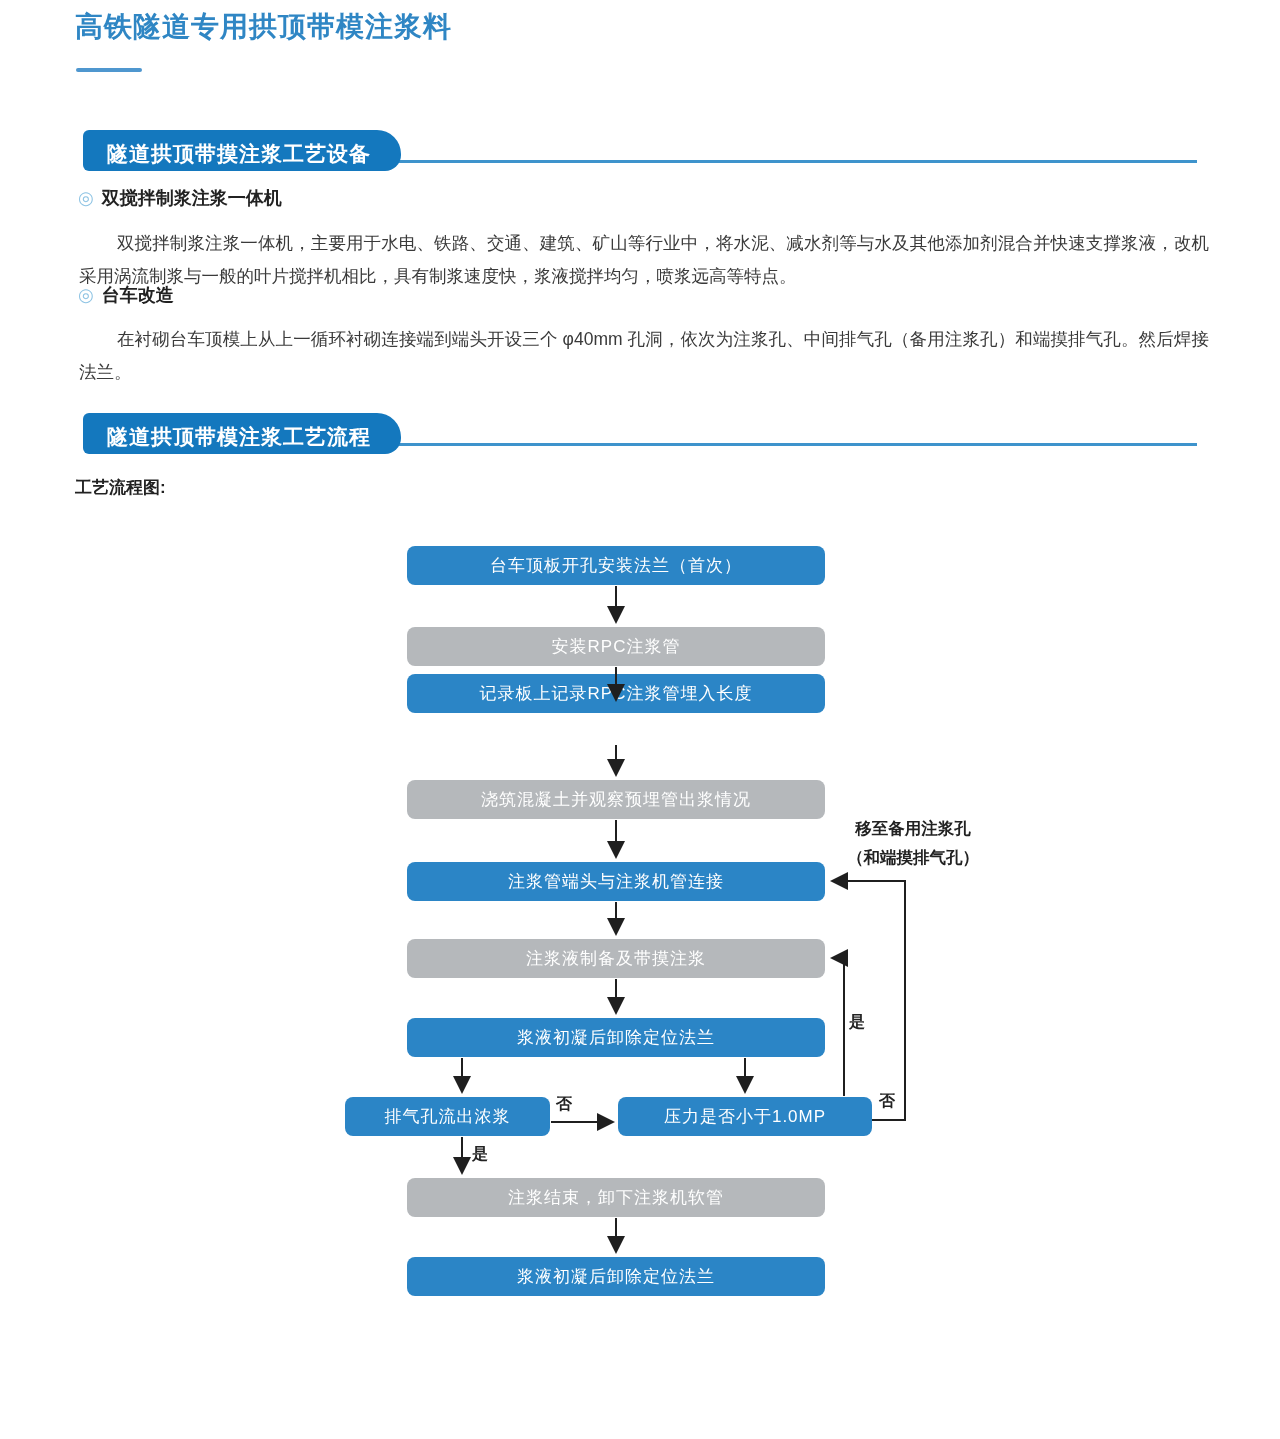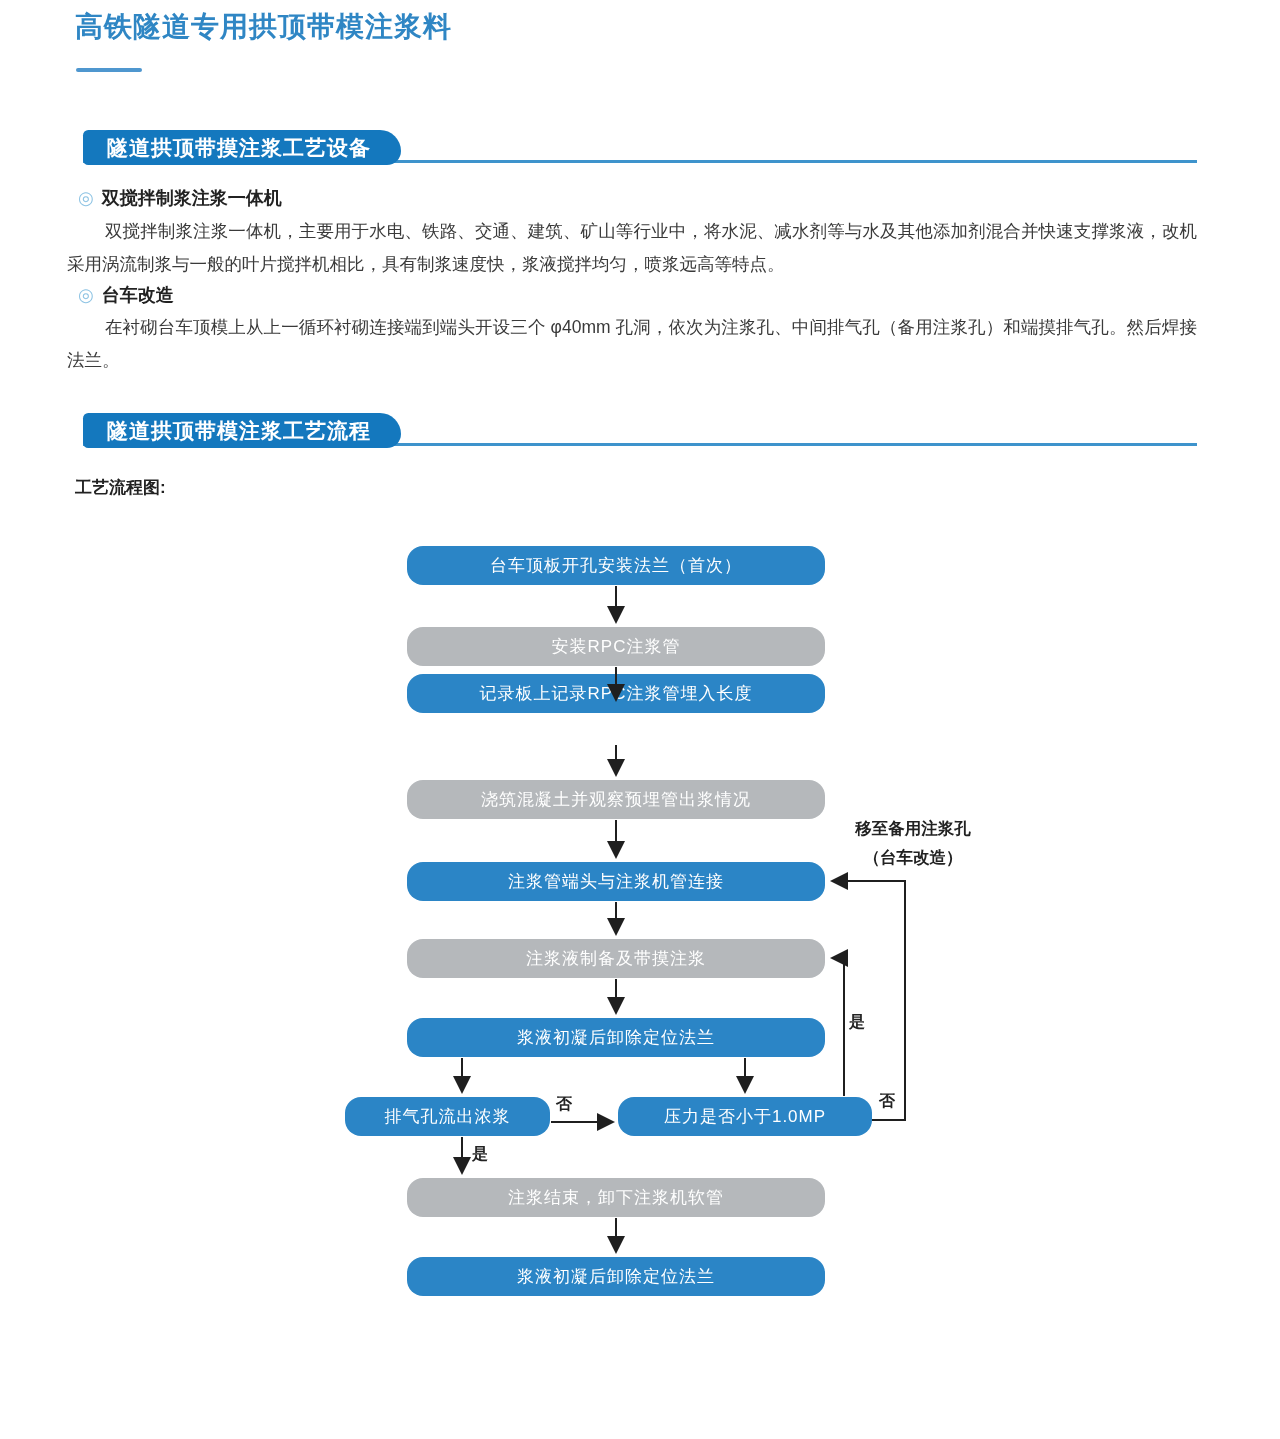--- a/index.html
+++ b/index.html
@@ -13,53 +13,53 @@
     font-size:28px;font-weight:bold;color:#2f86c4;letter-spacing:1px;
   }
   .title-underline{
     position:absolute;left:76px;top:68px;width:66px;height:4px;
     background:#4f97cf;border-radius:2px;
   }
   
   .tab{
     position:absolute;left:83px;height:35px;line-height:35px;
     background:#1478be;color:#ffffff;font-size:21px;font-weight:bold;
-    padding:0 30px 0 24px;border-radius:6px 24px 16px 6px;
+    padding:6px 30px 0 24px;border-radius:6px 24px 16px 6px;
     letter-spacing:1px;white-space:nowrap;z-index:2;
   }
   .tab1{top:130px;}
   .tab2{top:413px;}
   .tab-line{
     position:absolute;left:83px;width:1114px;height:3px;background:#3e93cc;z-index:1;
   }
   .line1{top:160px;}
   .line2{top:443px;}
   
   .item-heading{
     position:absolute;left:78px;font-size:18px;font-weight:bold;color:#222222;
     white-space:nowrap;
   }
   .bullet{
     color:#8fc4e4;font-weight:normal;font-size:18px;margin-right:8px;
   }
   .body-par{
-    position:absolute;left:67px;width:1130px;margin:0;
+    position:absolute;left:67px;width:1130px;margin:12px;
     font-size:17.5px;line-height:33px;color:#3a3a3a;
     text-align:justify;text-indent:38px;
   }
   .hpos1{top:186px;}
   .ppos1{top:215px;}
   .hpos2{top:283px;}
   .ppos2{top:311px;}
   .flow-label{
     position:absolute;left:75px;top:476px;font-size:17px;font-weight:bold;color:#222222;
   }
   
   .fbox{
-    position:absolute;height:39px;line-height:39px;border-radius:16px;
+    position:absolute;height:39px;line-height:39px;border-radius:8px;
     color:#ffffff;font-size:17px;text-align:center;letter-spacing:1px;
     white-space:nowrap;overflow:hidden;
   }
   .blue{background:#2b85c6;}
   .gray{background:#b5b8bb;}
   .col{left:407px;width:418px;}
   .fb1{top:546px;}
   .fb2{top:627px;}
   .fb3{top:674px;}
   .fb4{top:780px;}
@@ -155,21 +155,21 @@
     </g>
   </svg>
 
   <div class="edge-label lbl-no1">否</div>
   <div class="edge-label lbl-yes1">是</div>
   <div class="edge-label lbl-yes2">是</div>
   <div class="edge-label lbl-no2">否</div>
 
   <div class="annotation">
     <div>移至备用注浆孔</div>
-    <div>（台车改造）</div>
+    <div>（和端摸排气孔）</div>
   </div>
 
   <svg class="watermark" width="44" height="54" viewBox="0 0 44 54" xmlns="http://www.w3.org/2000/svg">
     <g stroke="#e9e9ec" stroke-width="1.5" fill="none">
       <path d="M12,54 L13,12 C13,6 17,2 22,2 C27,2 31,6 31,12 L32,54"></path>
       <path d="M16,10 L29,8"></path>
       <path d="M14,24 L31,23"></path>
       <path d="M13,40 L32,39"></path>
       <path d="M18,54 L19,4"></path>
     </g>

